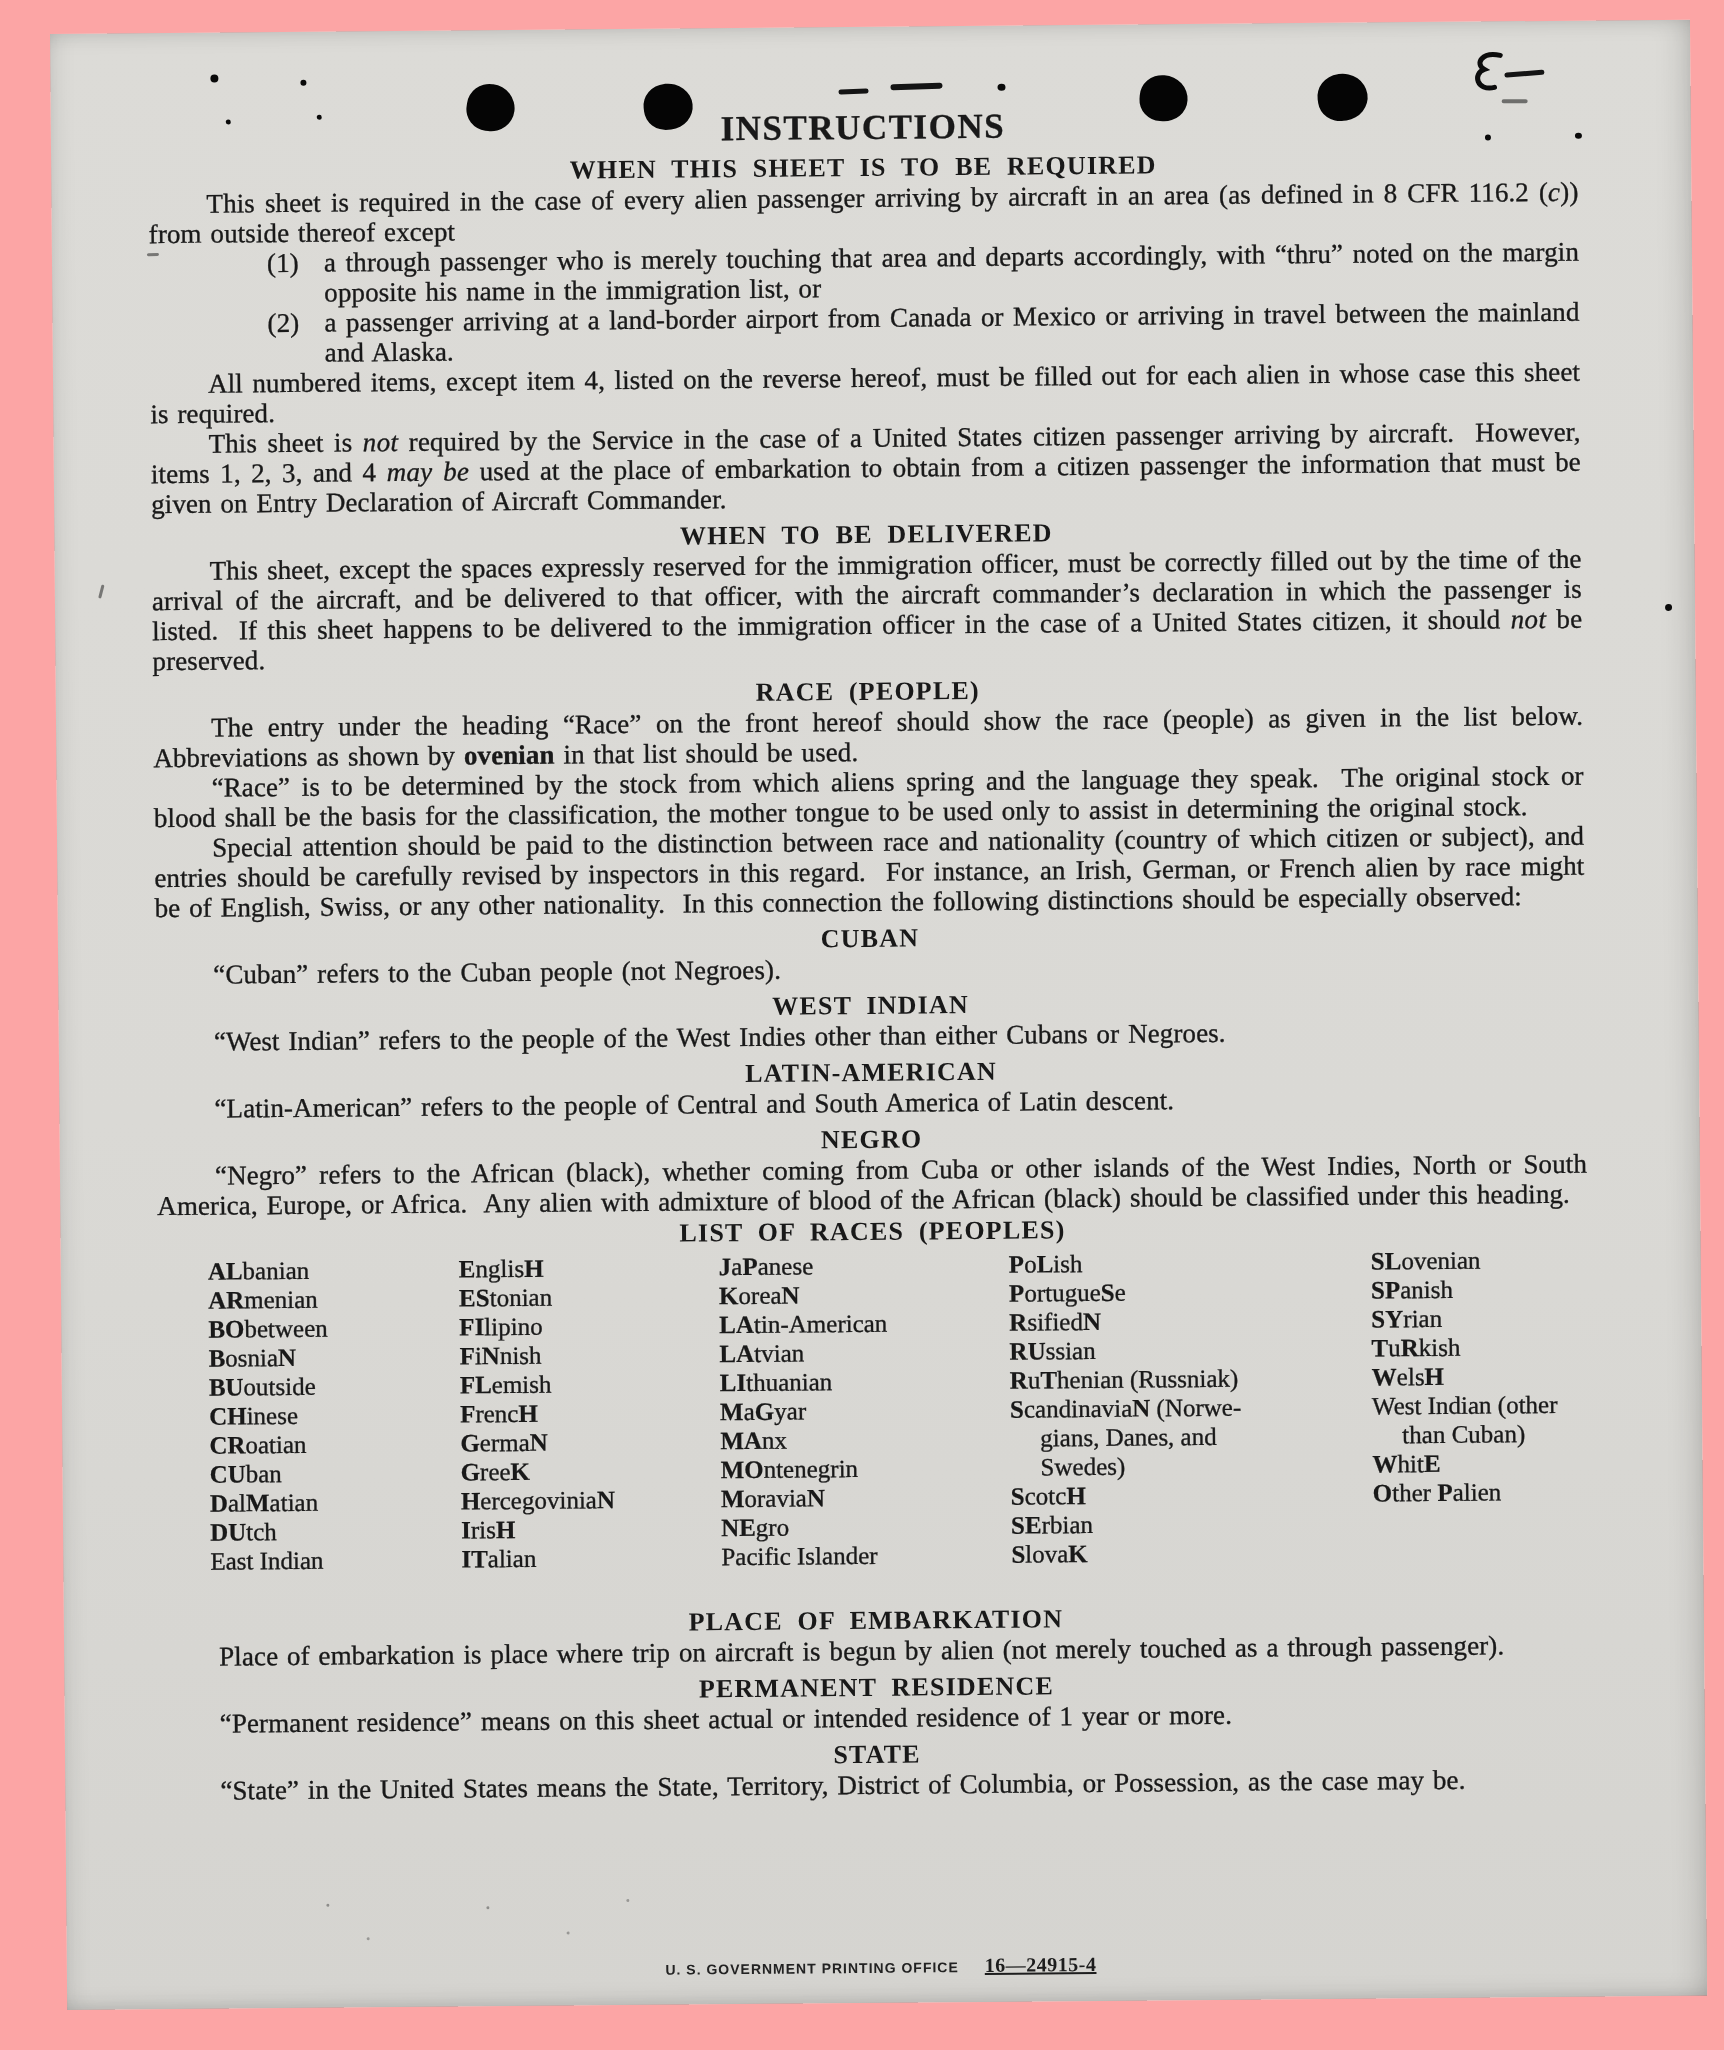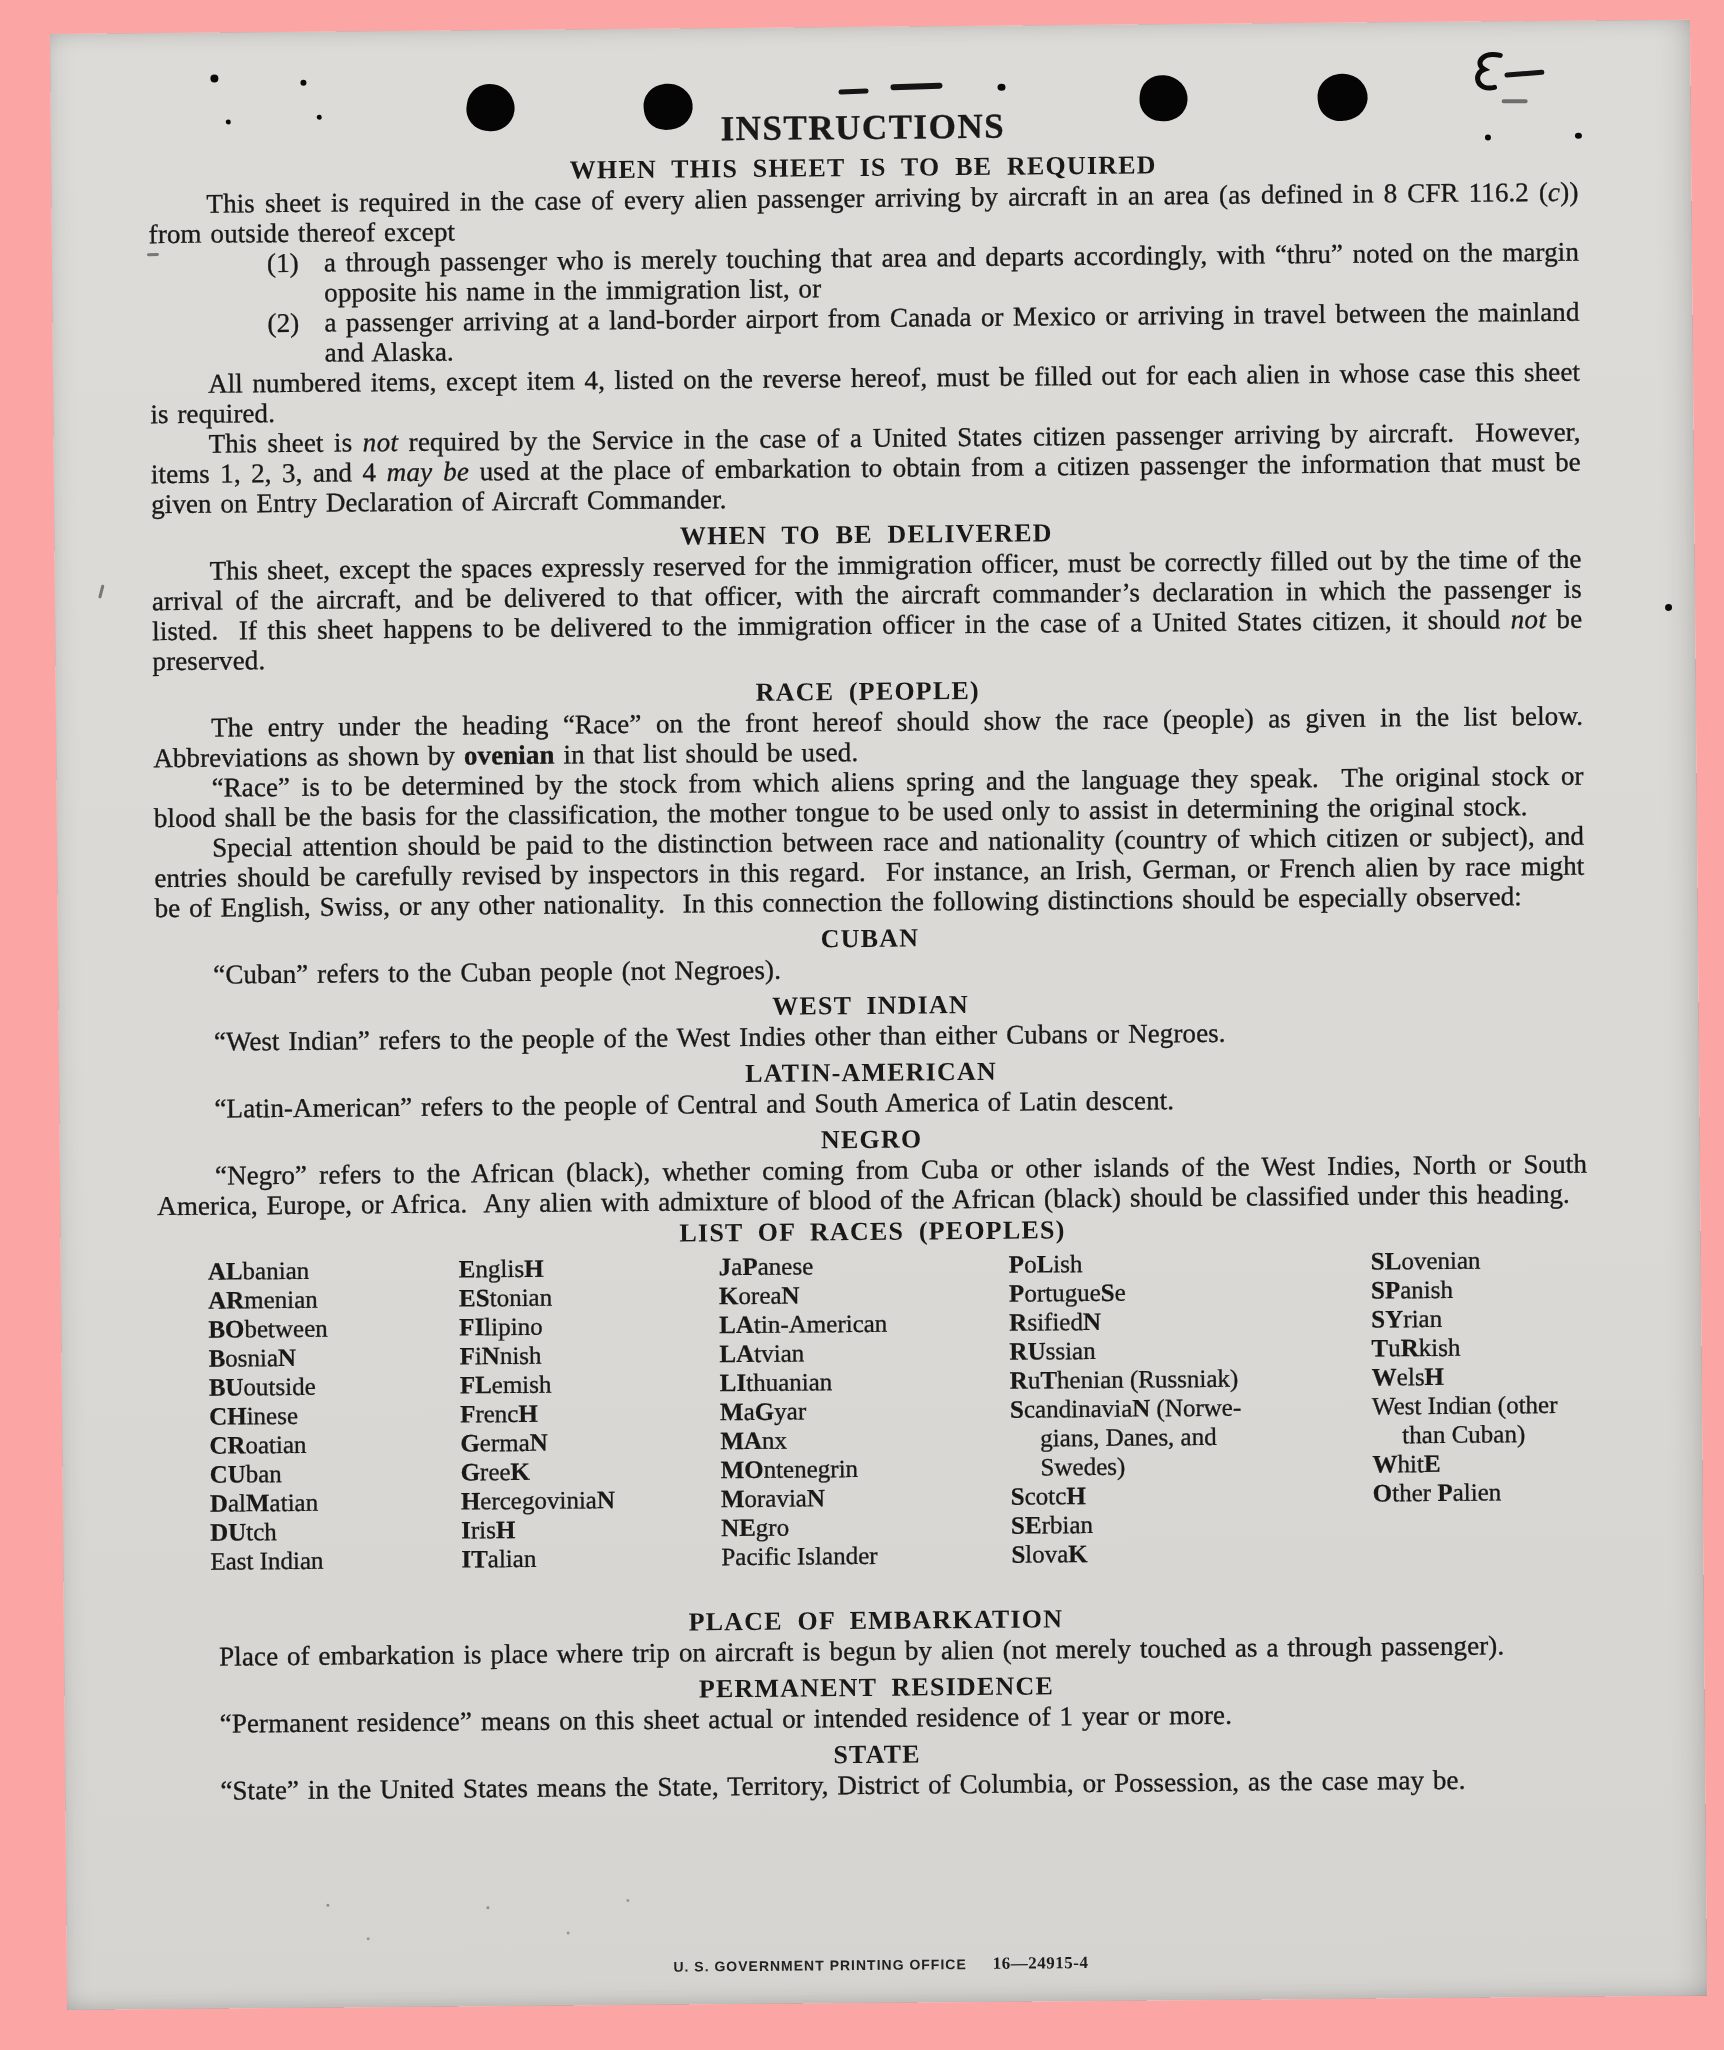--- a/index.html
+++ b/index.html
@@ -35,21 +35,21 @@
         padding-left:30px;text-indent:-30px;-webkit-text-stroke:.35px #1c1c1c;}
   .race b{-webkit-text-stroke:.2px #111;}
   
   #doc-flow .section:nth-child(8) .h2{margin-top:2px;}
   #doc-flow .section:nth-child(9) .h2{margin-top:36px;}
   
   .footer{position:absolute;left:0;top:1928px;width:1640px;display:flex;
           justify-content:center;align-items:baseline;gap:26px;transform:translateX(-6px);}
   .footer .printer{font-family:"Liberation Sans","DejaVu Sans",sans-serif;
           font-size:14px;font-weight:700;letter-spacing:1px;color:#222;}
-  .footer .code{font-size:17px;font-weight:700;letter-spacing:.5px;color:#1d1d1d;}
+  .footer .code{font-size:20px;font-weight:700;letter-spacing:.5px;color:#1d1d1d;text-decoration:underline;}
   
   .hole{position:absolute;background:#050505;border-radius:48% 52% 50% 46%;}
   .speck{position:absolute;background:#0a0a0a;border-radius:50%;}
   .dash{position:absolute;background:#141414;border-radius:3px;}
   .squiggle{position:absolute;}
 </style>
 </head>
 <body>
 
 <div id="stage">

